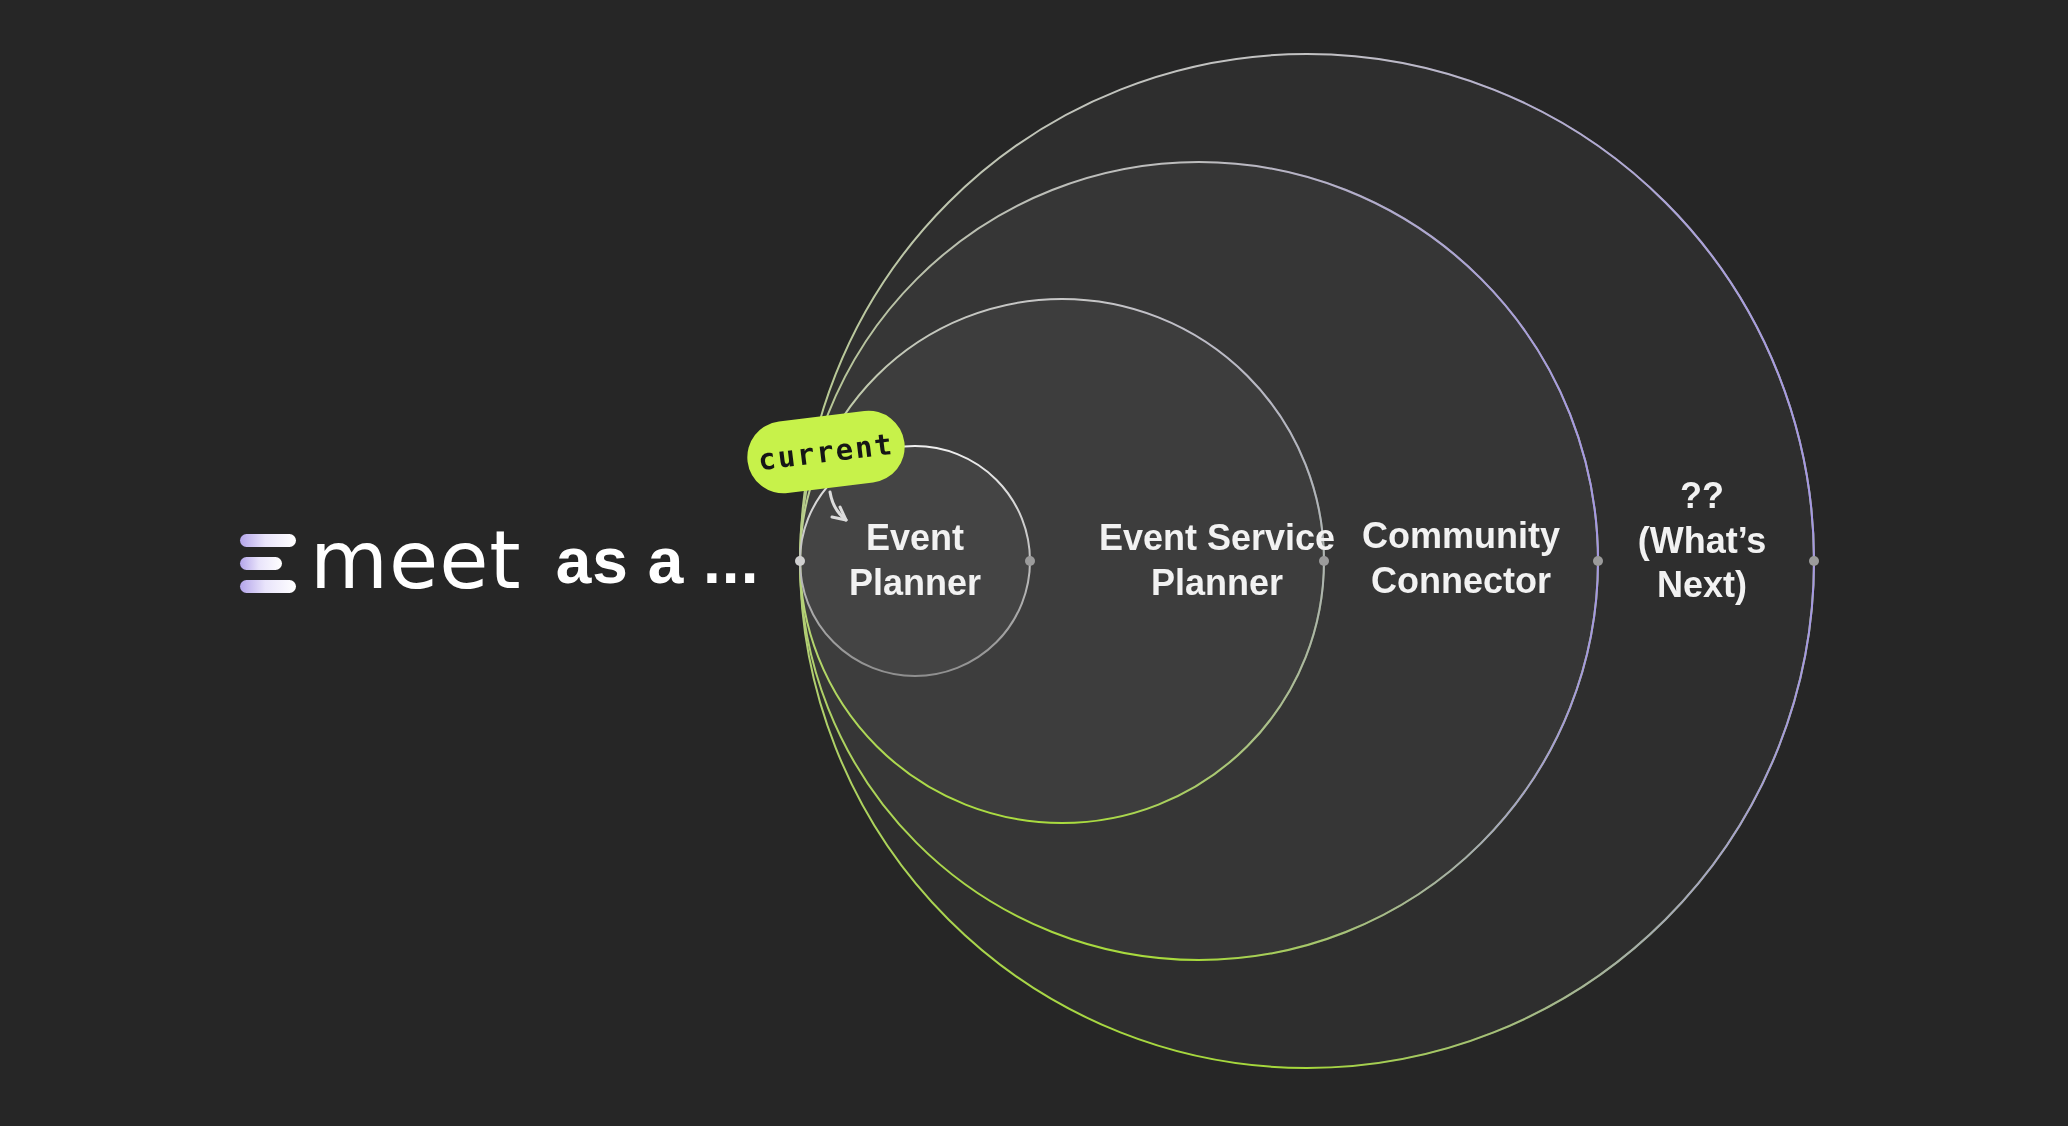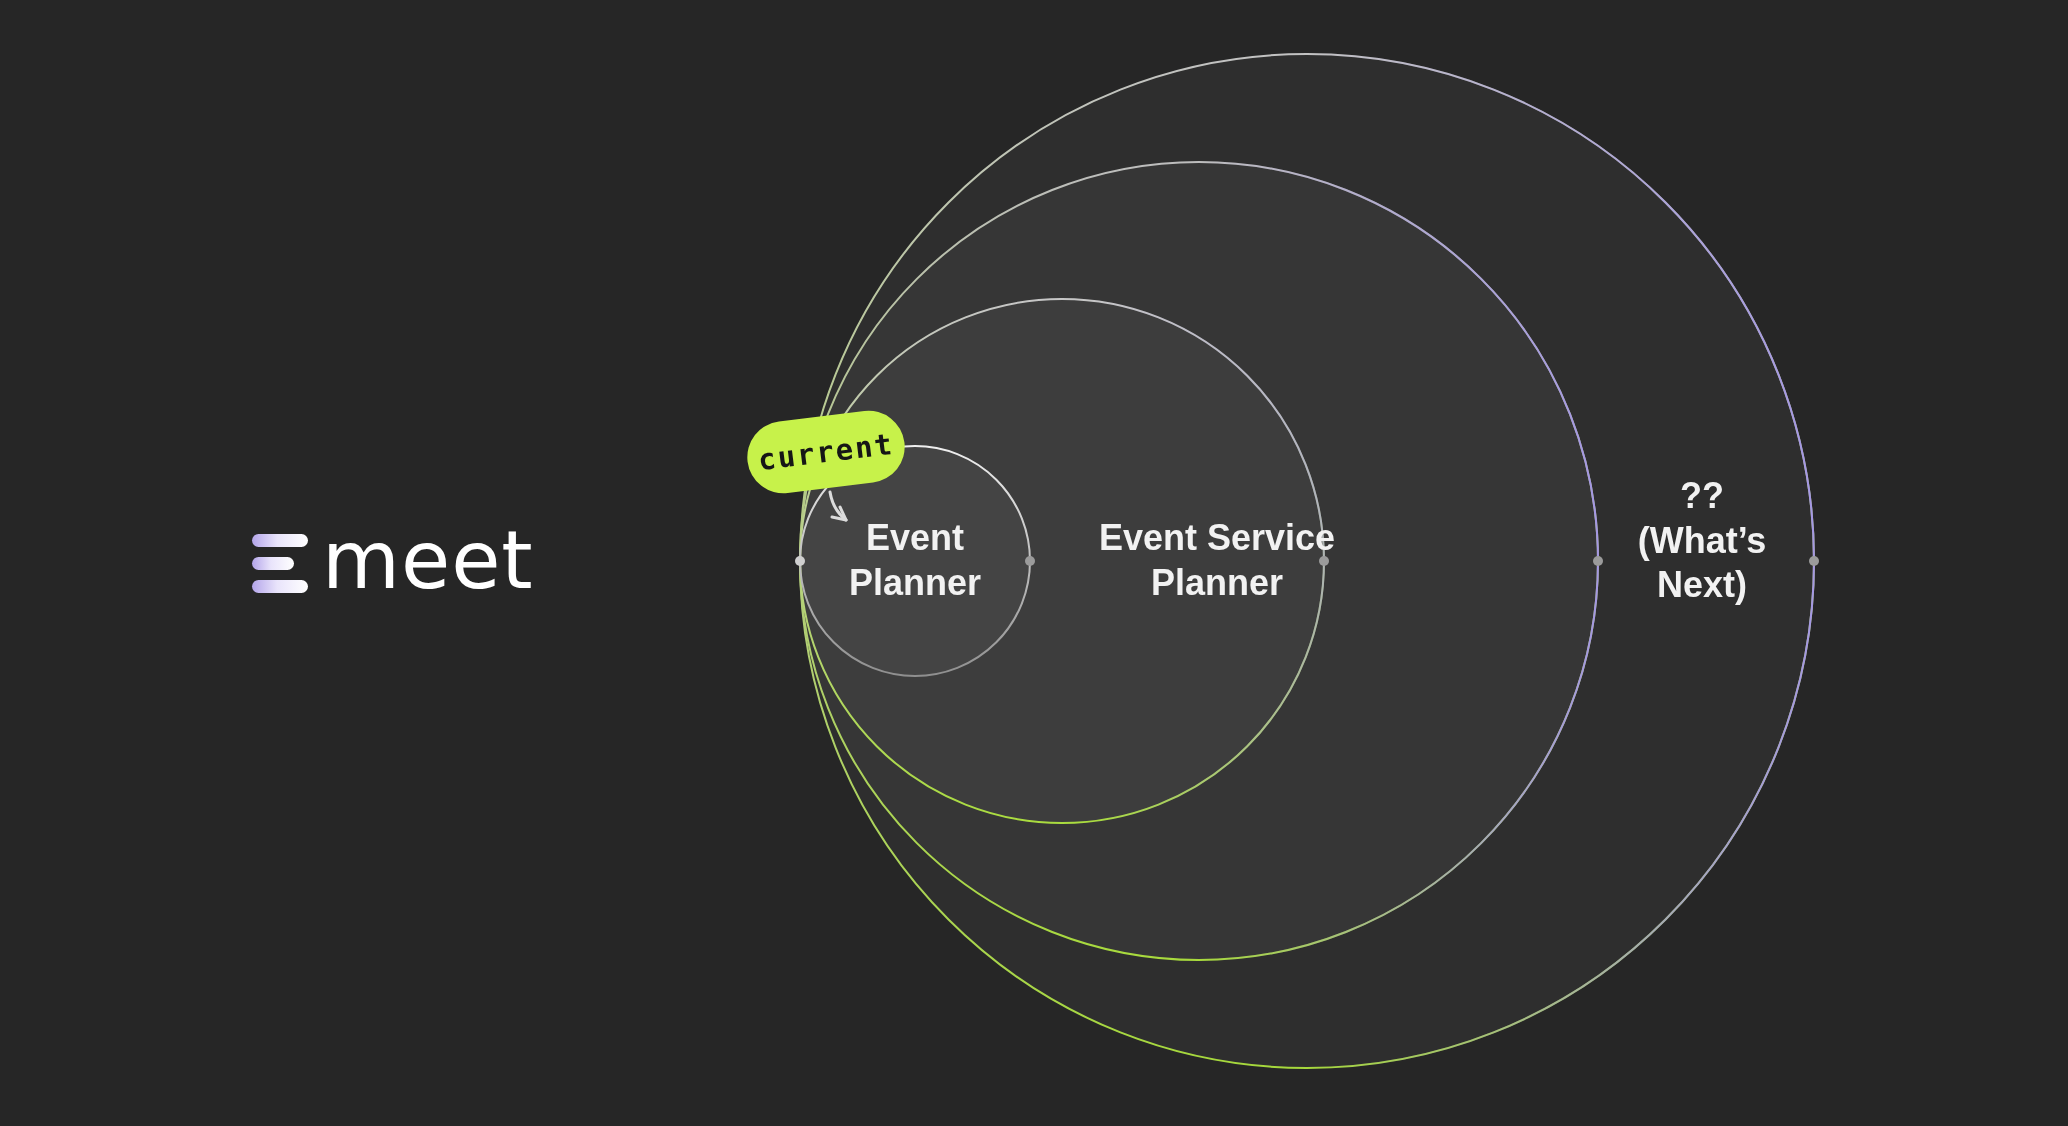--- a/index.html
+++ b/index.html
@@ -19,21 +19,21 @@
     position: absolute;
     left: 0;
     top: 0;
     width: 100%;
     height: 100%;
   }
 
   
   .logo {
     position: absolute;
-    left: 252px;
+    left: 240px;
     top: 500px;
     height: 122px;
     display: flex;
     align-items: center;
   }
   .logo-icon {
     display: flex;
     flex-direction: column;
     gap: 10px;
     width: 56px;
@@ -164,32 +164,37 @@
     </g>
   </svg>
 
   <div class="logo">
     <div class="logo-icon">
       <div class="bar"></div>
       <div class="bar short"></div>
       <div class="bar"></div>
     </div>
     <span class="brand-text">meet</span>
+    <span class="tagline-text">as a ...</span>
   </div>
 
   <div class="ring-label" style="left:915px; top:561px;">
     <span class="ln">Event</span>
     <span class="ln">Planner</span>
   </div>
 
   <div class="ring-label" style="left:1177px; top:561px;margin-left:40px;">
     <span class="ln">Event Service</span>
     <span class="ln">Planner</span>
   </div>
 
+  <div class="ring-label" style="left:1461px; top:559px;">
+    <span class="ln">Community</span>
+    <span class="ln">Connector</span>
+  </div>
 
   <div class="ring-label" style="left:1702px; top:541px;">
     <span class="ln">??</span>
     <span class="ln">(What’s</span>
     <span class="ln">Next)</span>
   </div>
 
   <div class="current-badge">
     <span class="badge-text">current</span>
   </div>

